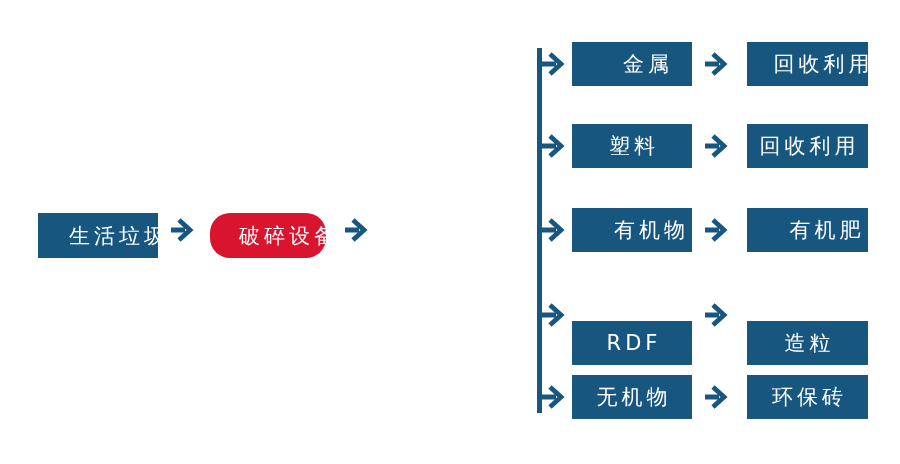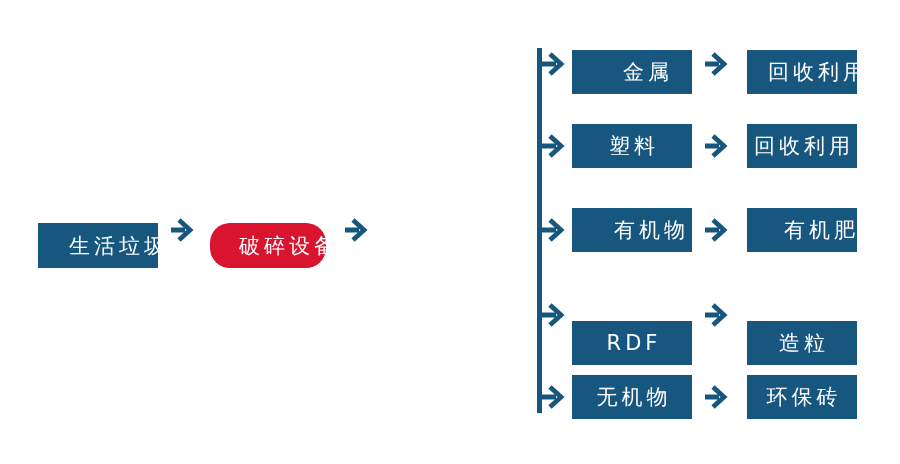--- a/index.html
+++ b/index.html
@@ -41,34 +41,34 @@
   .vline {
     position: absolute;
     left: 537px;
     top: 48px;
     width: 5px;
     height: 365px;
     background: var(--node-blue, #17567E);
   }
 
   
-  .main-box   { top: 223px; height: 45px; padding-left: 38px; }
+  .main-box   { top: 213px; height: 45px; padding-left: 38px; }
   #box-source  { left: 38px;  width: 120px; }
   #box-crusher { left: 210px; width: 116px; border-radius: 20px; }
   #box-sorting { left: 390px; width: 118px; }
   #arrow-main-1 { left: 168px; top: 216px; }
   #arrow-main-2 { left: 342px; top: 216px; }
 
   
   .branch-box { left: 572px; width: 120px; height: 44px; }
-  .result-box { left: 747px; width: 110px; height: 44px; }
+  .result-box { left: 747px; width: 121px; height: 44px; }
   .branch-arrow-1 { left: 539px; }
   .branch-arrow-2 { left: 702px; }
 
-  .row-0 .bx { top: 50px; padding-left: 28px; }  .row-0 .ar { top: 50px; }
+  .row-0 .bx { top: 42px; padding-left: 28px; }  .row-0 .ar { top: 50px; }
   .row-1 .bx { top: 124px; } .row-1 .ar { top: 132px; }
   .row-2 .bx { top: 208px; padding-left: 35px; } .row-2 .ar { top: 216px; }
   .row-3 .bx { top: 293px; margin-top: 28px; } .row-3 .ar { top: 301px; }
   .row-4 .bx { top: 375px; } .row-4 .ar { top: 383px; }
 </style>
 </head>
 <body>
 
 <div id="canvas">
 

